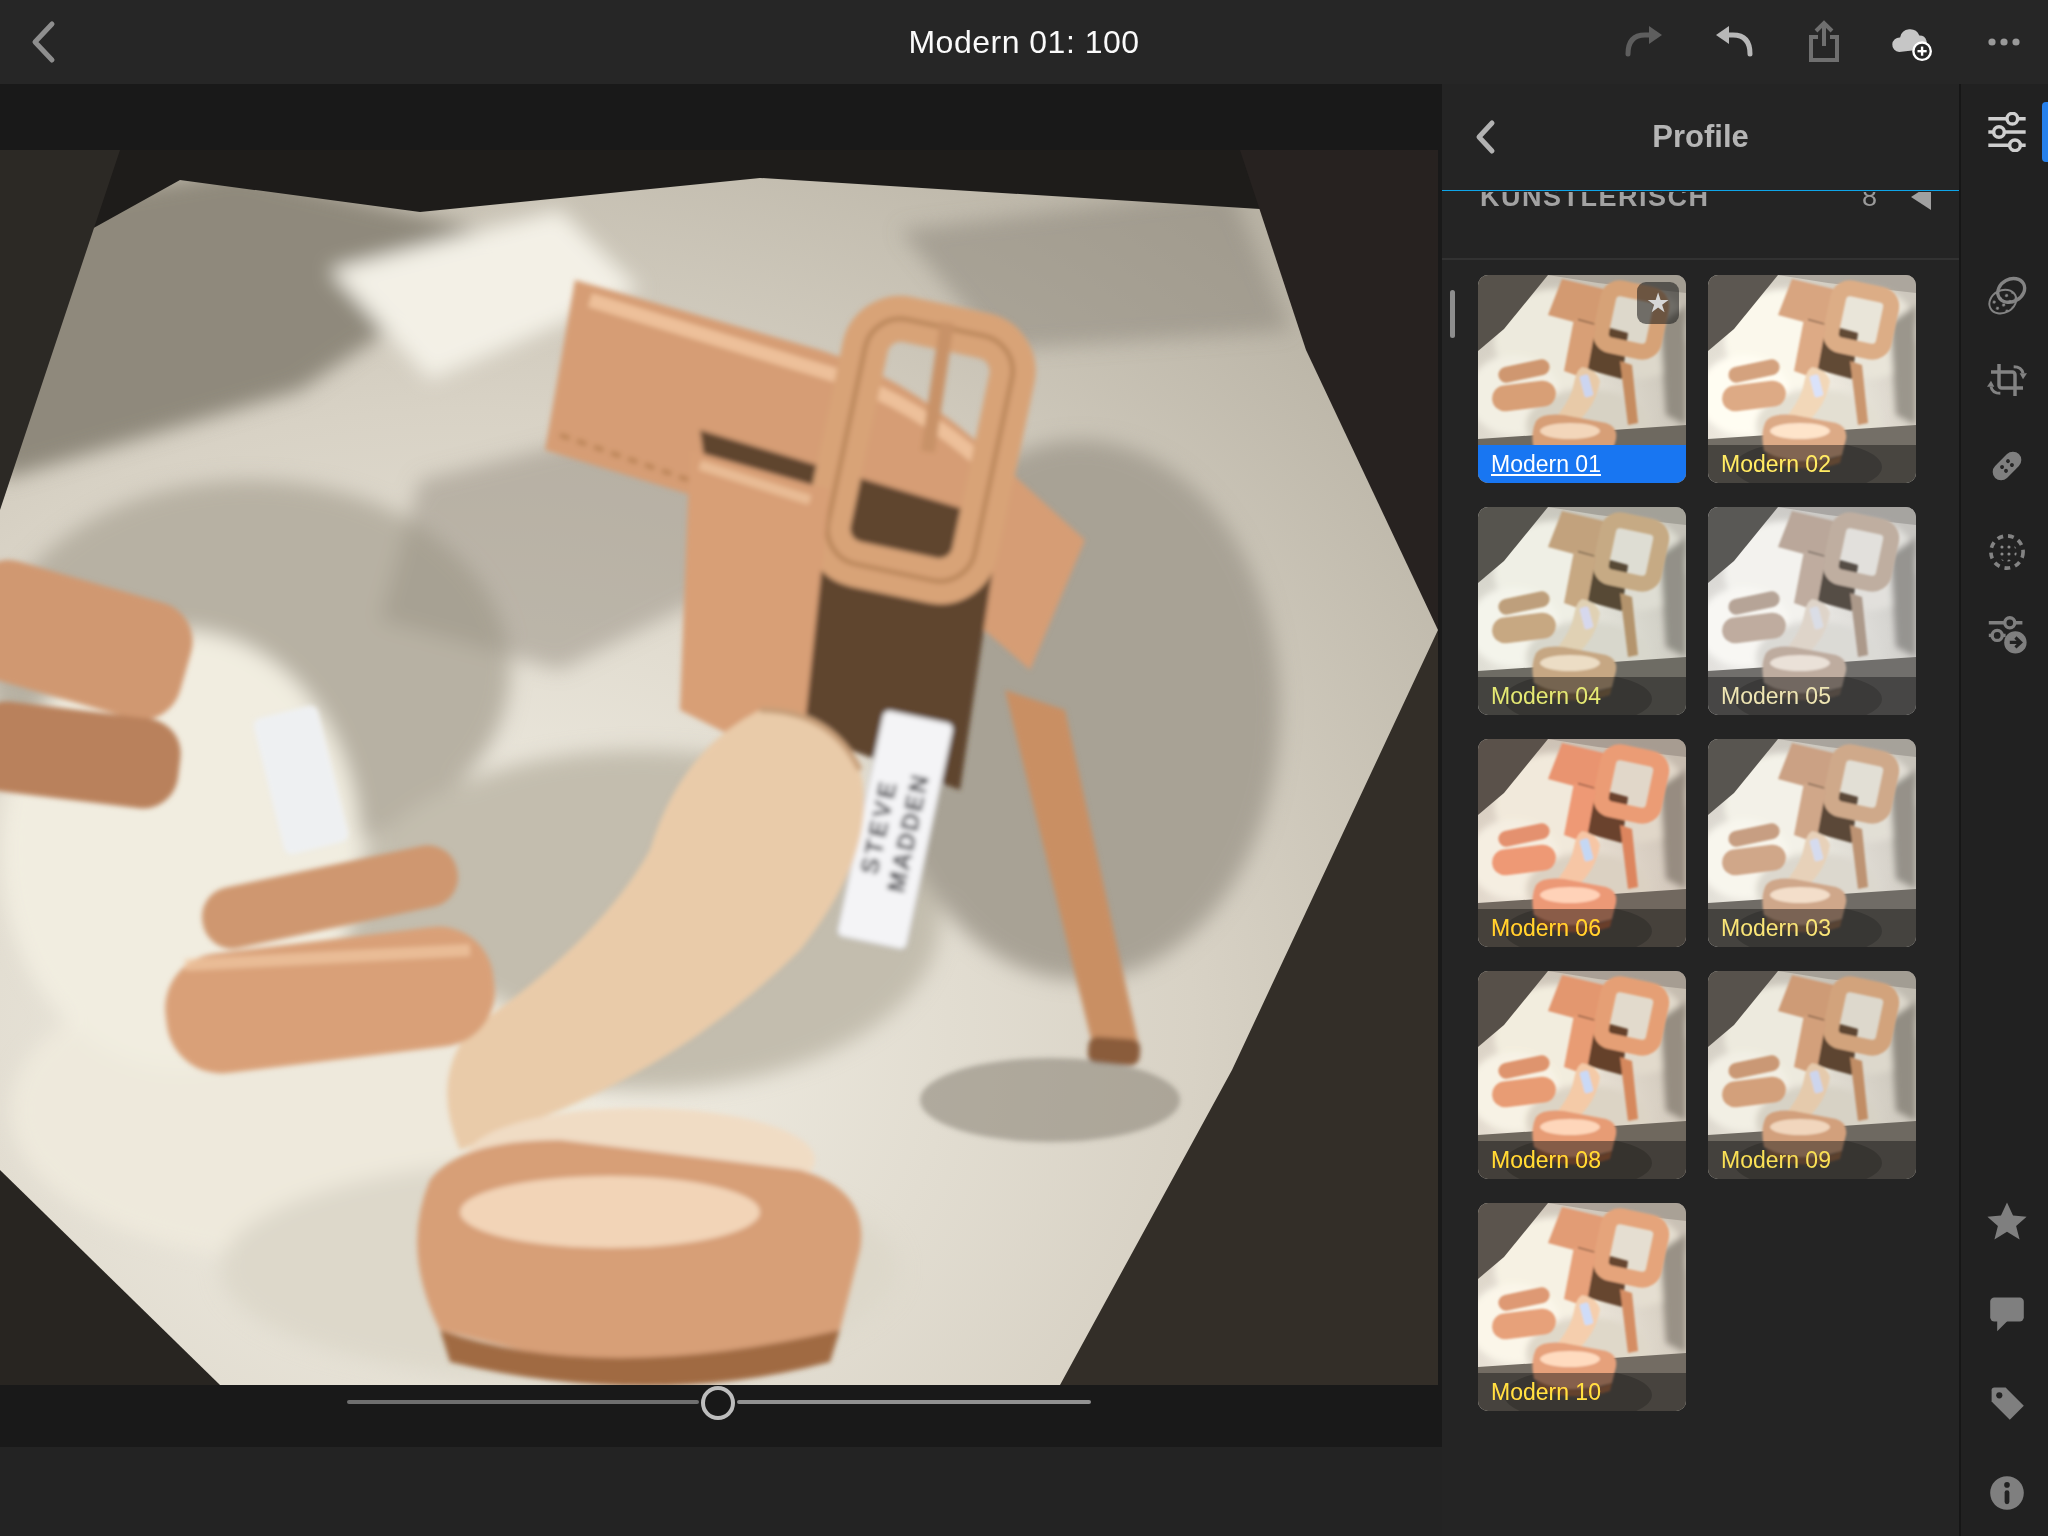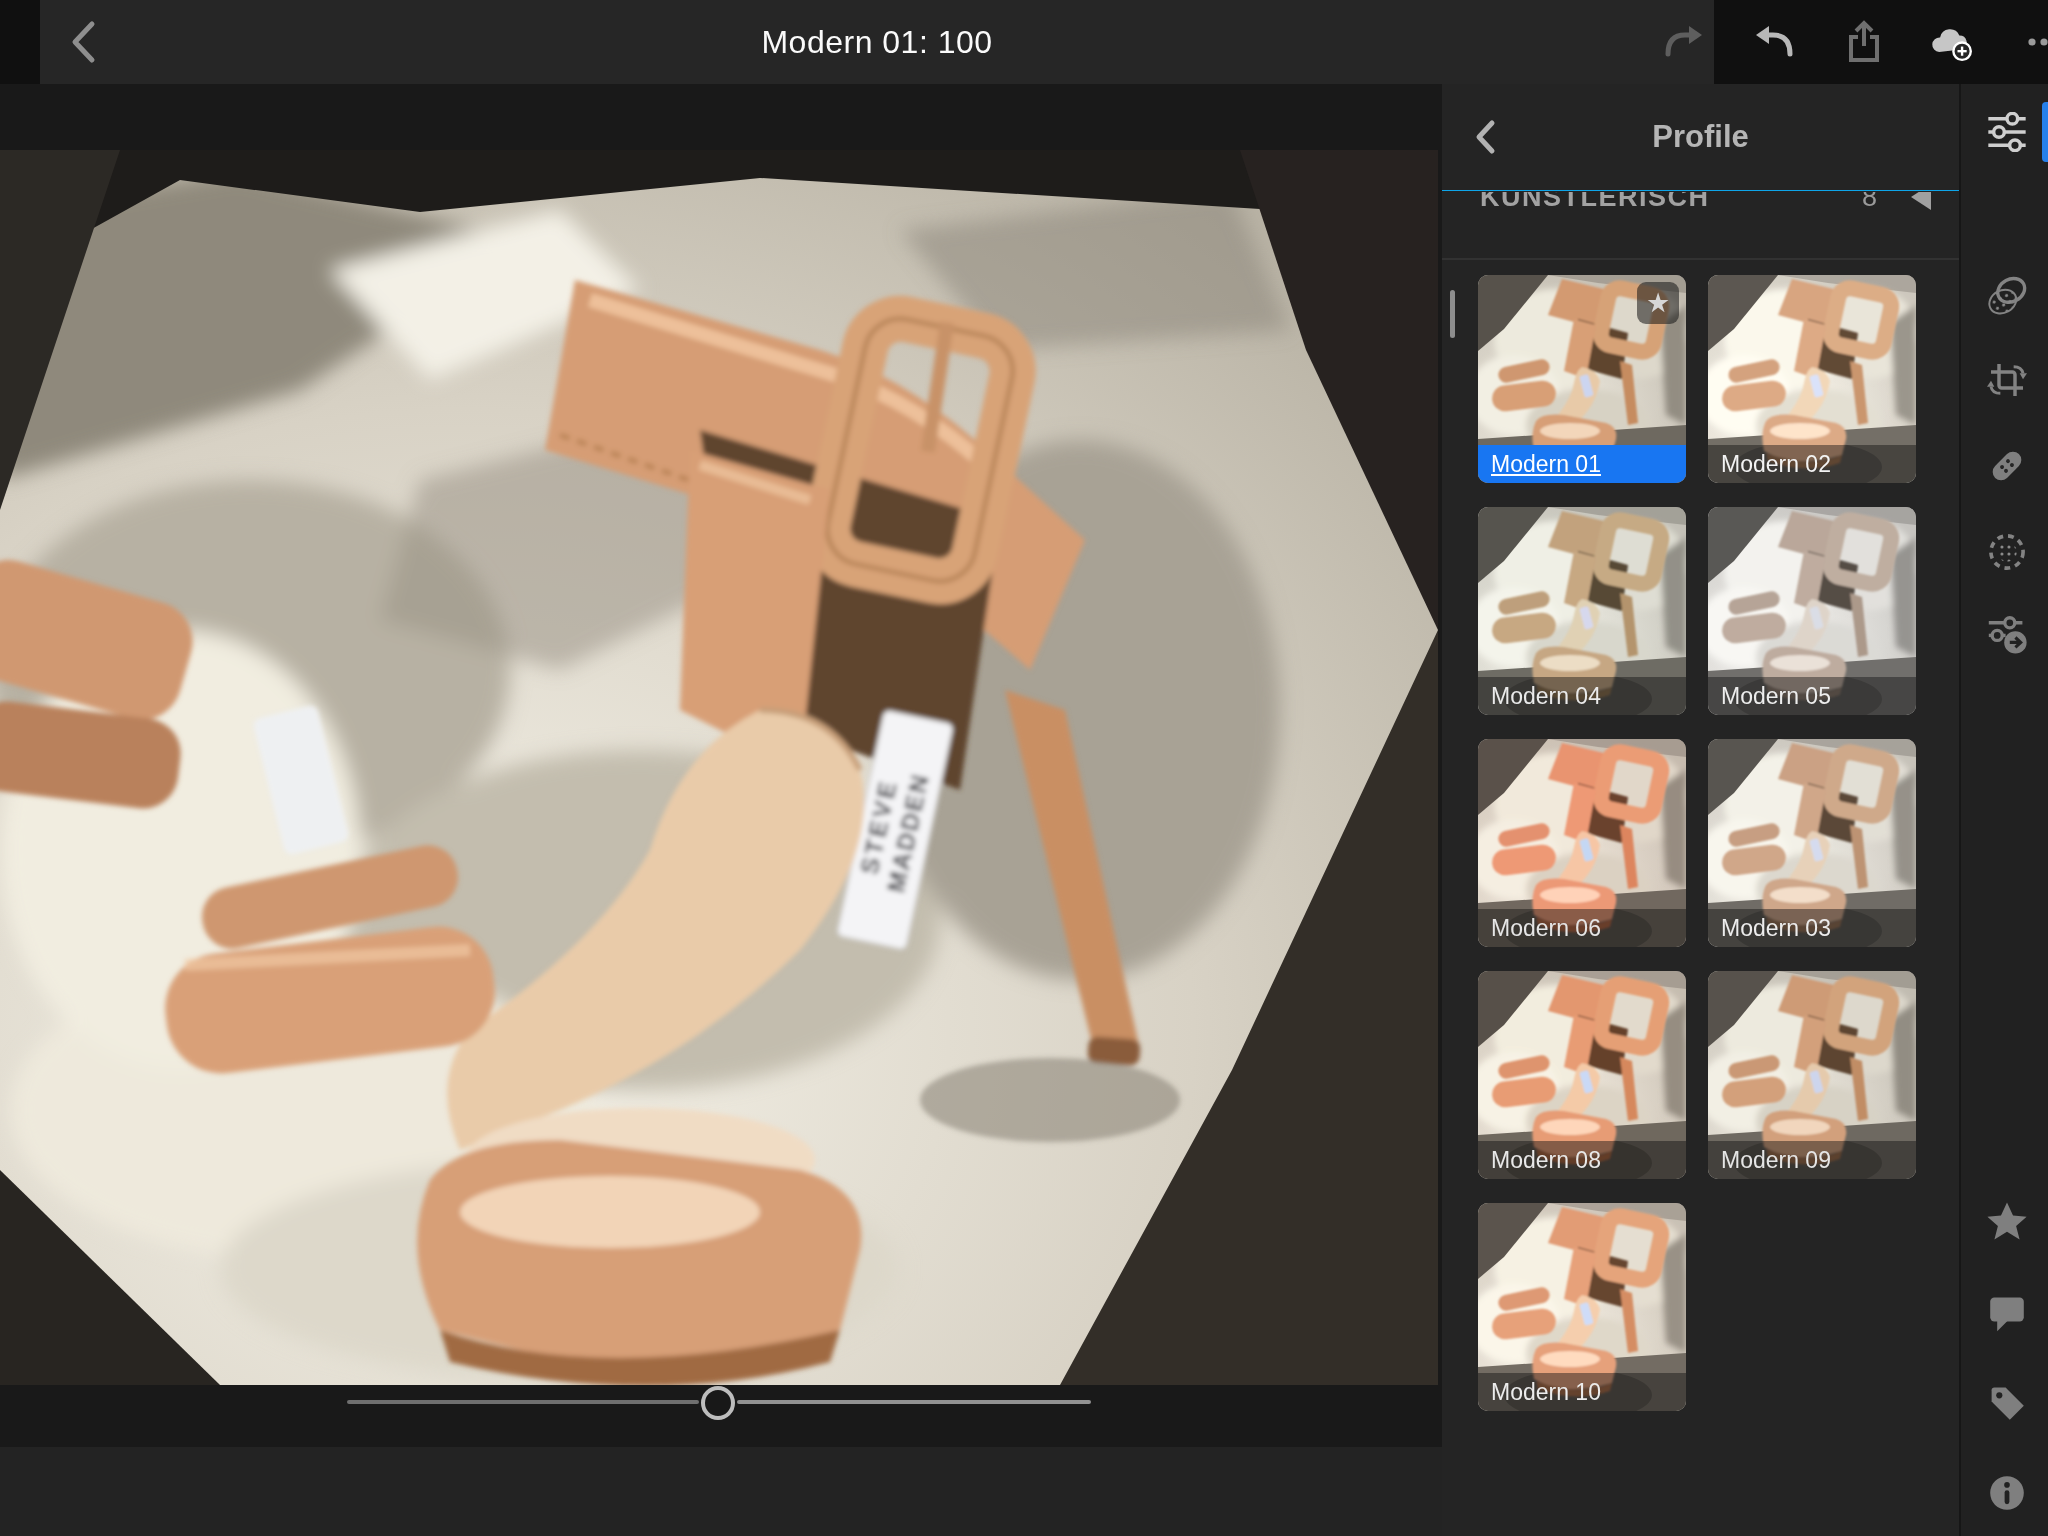--- a/index.html
+++ b/index.html
@@ -1,21 +1,21 @@
 <!DOCTYPE html>
 <html><head>
 <meta charset="utf-8">
 <style>
   html,body{margin:0;padding:0;background:#101010;}
   body{width:2048px;height:1536px;position:relative;overflow:hidden;
        font-family:"Liberation Sans",sans-serif;-webkit-font-smoothing:antialiased;}
   .abs{position:absolute;}
 
   
-  #top-bar{left:0;top:0;width:1674px;height:84px;background:#262626;margin-left:40px;}
+  #top-bar{left:0;top:0;width:2048px;height:84px;background:#262626;}
   #top-bar .title{left:0;right:0;top:0;height:84px;display:flex;align-items:center;justify-content:center;
       color:#fafafa;font-size:32px;letter-spacing:.5px;}
   .tb-icon{top:20px;width:44px;height:44px;display:flex;align-items:center;justify-content:center;}
 
   
   #main-area{left:0;top:84px;width:1442px;height:1452px;background:#191919;}
   #bottom-strip{left:0;top:1447px;width:1442px;height:89px;background:#232323;}
   #photo{left:0;top:150px;width:1438px;height:1235px;}
   #photo svg{display:block;}
 
@@ -47,21 +47,21 @@
   .tri-expanded{width:0;height:0;border-left:13px solid transparent;border-right:13px solid transparent;
       border-top:18px solid #a0a0a0;}
   #scrollbar-thumb{left:8px;top:206px;width:5px;height:48px;background:#8d8d8d;border-radius:3px;}
 
   
   #thumb-grid{margin:15px 0 0 36px;width:440px;display:grid;
       grid-template-columns:208px 208px;grid-column-gap:22px;grid-row-gap:24px;}
   .thumb{position:relative;width:208px;height:208px;border-radius:10px;overflow:hidden;background:#555;}
   .thumb svg{position:absolute;left:0;top:0;width:208px;height:208px;}
   .thumb-label{position:absolute;left:0;right:0;bottom:0;height:38px;display:flex;align-items:center;
-      padding-left:13px;background:rgba(18,18,18,.45);color:#e5e5e5;font-size:23px;}
+      padding-left:13px;background:rgba(18,18,18,.45);color:#fde047;font-size:23px;}
   .thumb.selected .thumb-label{background:#1876f2;color:#ffffff;text-decoration:underline;}
   .star-badge{position:absolute;top:7px;right:7px;width:42px;height:42px;border-radius:9px;
       background:rgba(22,22,22,.55);color:#d6d6d6;font-size:27px;display:flex;align-items:center;justify-content:center;}
 
   
   .tone-base{filter:none;}
   .tone-soft{filter:saturate(.85) brightness(1.06);}
   .tone-warm{filter:saturate(1.08) contrast(1.02);}
   .tone-muted-green{filter:saturate(.7) hue-rotate(10deg) brightness(1.02);}
   .tone-faded{filter:saturate(.32) brightness(1.05) contrast(.97);}

